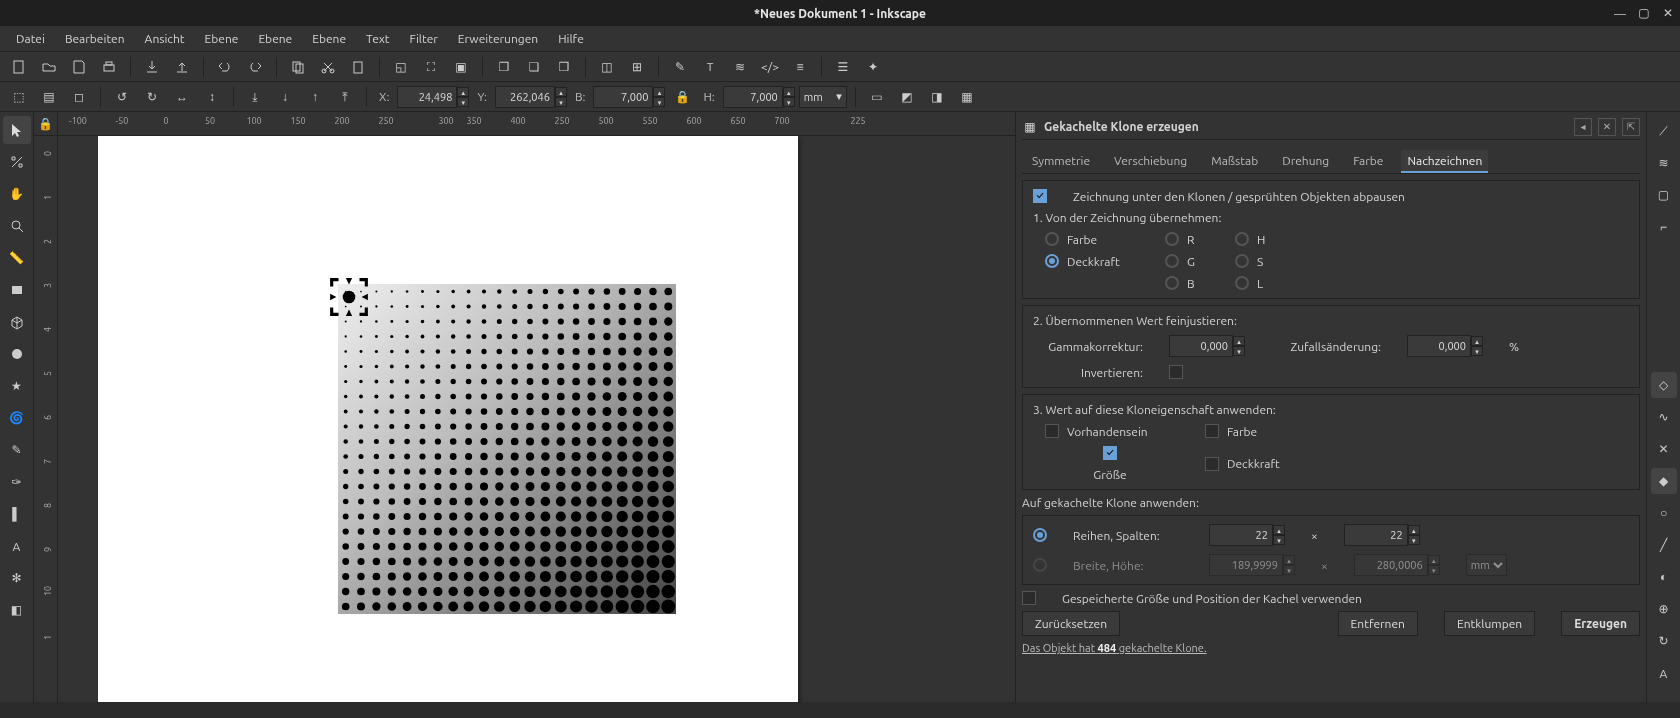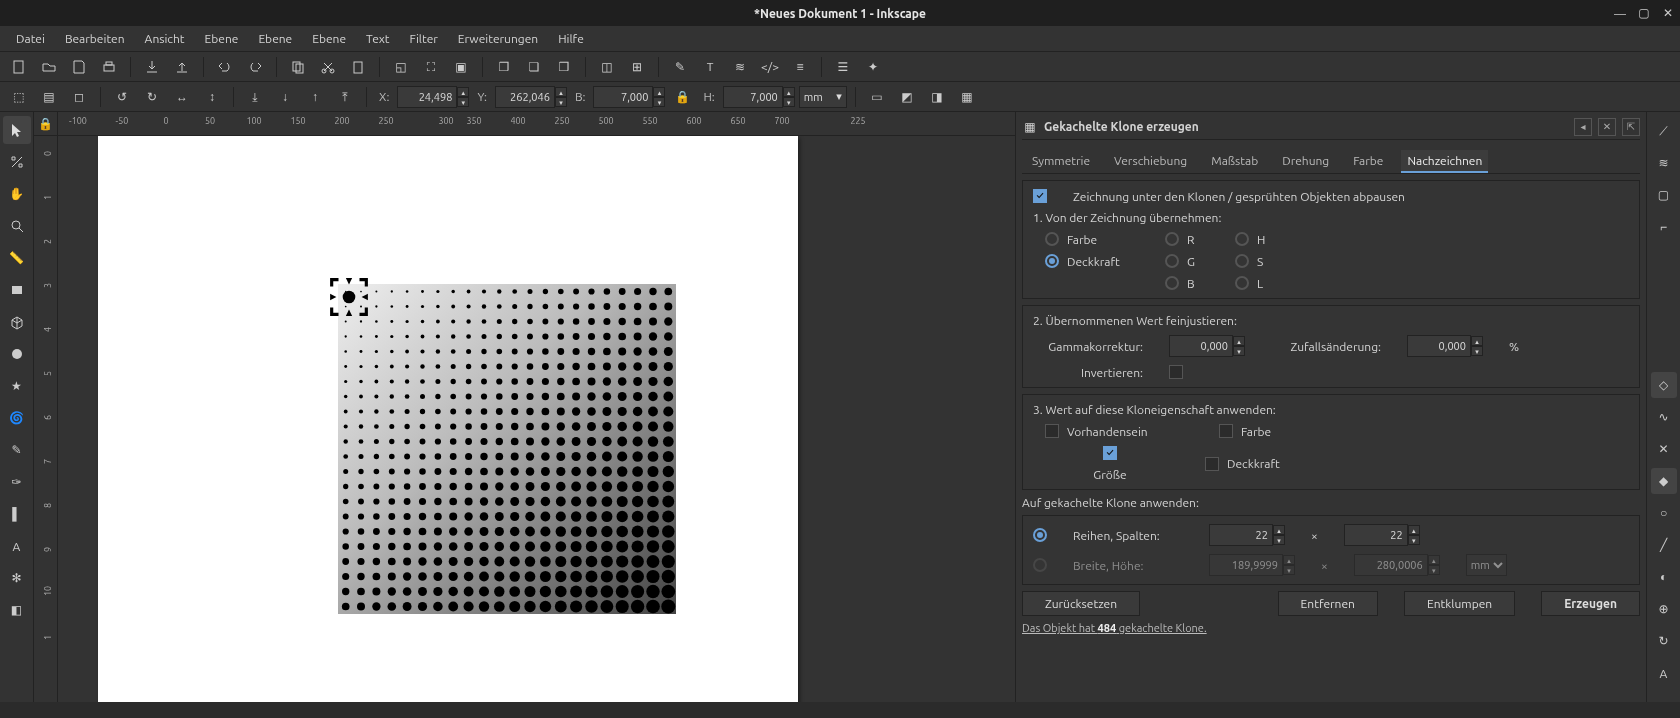--- a/index.html
+++ b/index.html
@@ -57,21 +57,21 @@
 .section { border:1px solid #222; padding:8px 10px; background:#343434; display:flex; flex-direction:column; gap:8px;}
 .row { display:flex; align-items:center; gap:26px; }
 .chk { width:14px; height:14px; border:1px solid #555; background:#2b2b2b; display:inline-flex; align-items:center; justify-content:center; cursor:pointer;}
 .chk.checked { background:#6aa0d8; border-color:#6aa0d8; color:#111;}
 .chk.checked::after { content:"✓"; font-size:10px; line-height:10px; color:#111; font-weight:bold;}
 .radio { width:14px; height:14px; border-radius:50%; border:2px solid #6aa0d8; display:inline-flex; align-items:center; justify-content:center; cursor:pointer;}
 .radio .dot { width:6px; height:6px; border-radius:50%; background:#6aa0d8; display:none;}
 .radio.on .dot{display:block;}
 .radio.off { border-color:#555;}
 .numinput { width:64px; height:22px; background:#3a3a3a; border:1px solid #222; color:#ddd; padding:8px 4px; text-align:right; font-size:11px;}
-.btn { padding:5px 22px; background:#3a3a3a; border:1px solid #222; color:#ddd; cursor:pointer;}
+.btn { padding:5px 12px; background:#3a3a3a; border:1px solid #222; color:#ddd; cursor:pointer;}
 .btn.primary { font-weight:600;}
 .status { font-size:11px; color:#bbb;text-decoration:underline;}
 .status b { color:#eee;}
 
 .rightdock { width:34px; background:#333; border-left:1px solid #222; display:flex; flex-direction:column; align-items:center; padding-top:6px; gap:6px;}
 .rightdock .tbtn.sel { background:#444;}
 .bottombar { height:16px; background:#2b2b2b;}
 svg { pointer-events:none; }
 .group-radio { display:flex; align-items:center; gap:8px; min-width:90px;}
 select.unit { background:#3a3a3a; border:1px solid #222; color:#ddd; height:22px; font-size:11px;}
@@ -925,21 +925,21 @@
           <span>%</span>
         </div>
         <div class="row">
           <span class="lblright">Invertieren:</span>
           <span class="chk"></span>
         </div>
       </div>
 
       <div class="section">
         <div>3. Wert auf diese Kloneigenschaft anwenden:</div>
-        <div class="row" style="padding-left:12px; gap:44px;">
+        <div class="row" style="padding-left:12px; gap:30px;">
           <div class="group-radio" style="min-width:130px;">
               <span class="chk"></span>
               <span>Vorhandensein</span>
             </div>
           <div class="group-radio">
               <span class="chk"></span>
               <span>Farbe</span>
             </div>
         </div>
         <div class="row" style="padding-left:12px; gap:30px;">
@@ -992,20 +992,24 @@
               <input class="numinput" style="width: 74px;" value="280,0006">
               <div class="arrows">
                 <span>▴</span>
                 <span>▾</span>
               </div>
             </div>
           <select class="unit"><option>mm</option></select>
         </div>
       </div>
 
+      <div class="row">
+        <span class="chk"></span>
+        <span>Gespeicherte Größe und Position der Kachel verwenden</span>
+      </div>
 
       <div class="row">
         <span class="btn">Zurücksetzen</span>
         <span class="grow"></span>
         <span class="btn">Entfernen</span>
         <span class="btn">Entklumpen</span>
         <span class="btn primary">Erzeugen</span>
       </div>
 
       <div class="status">

